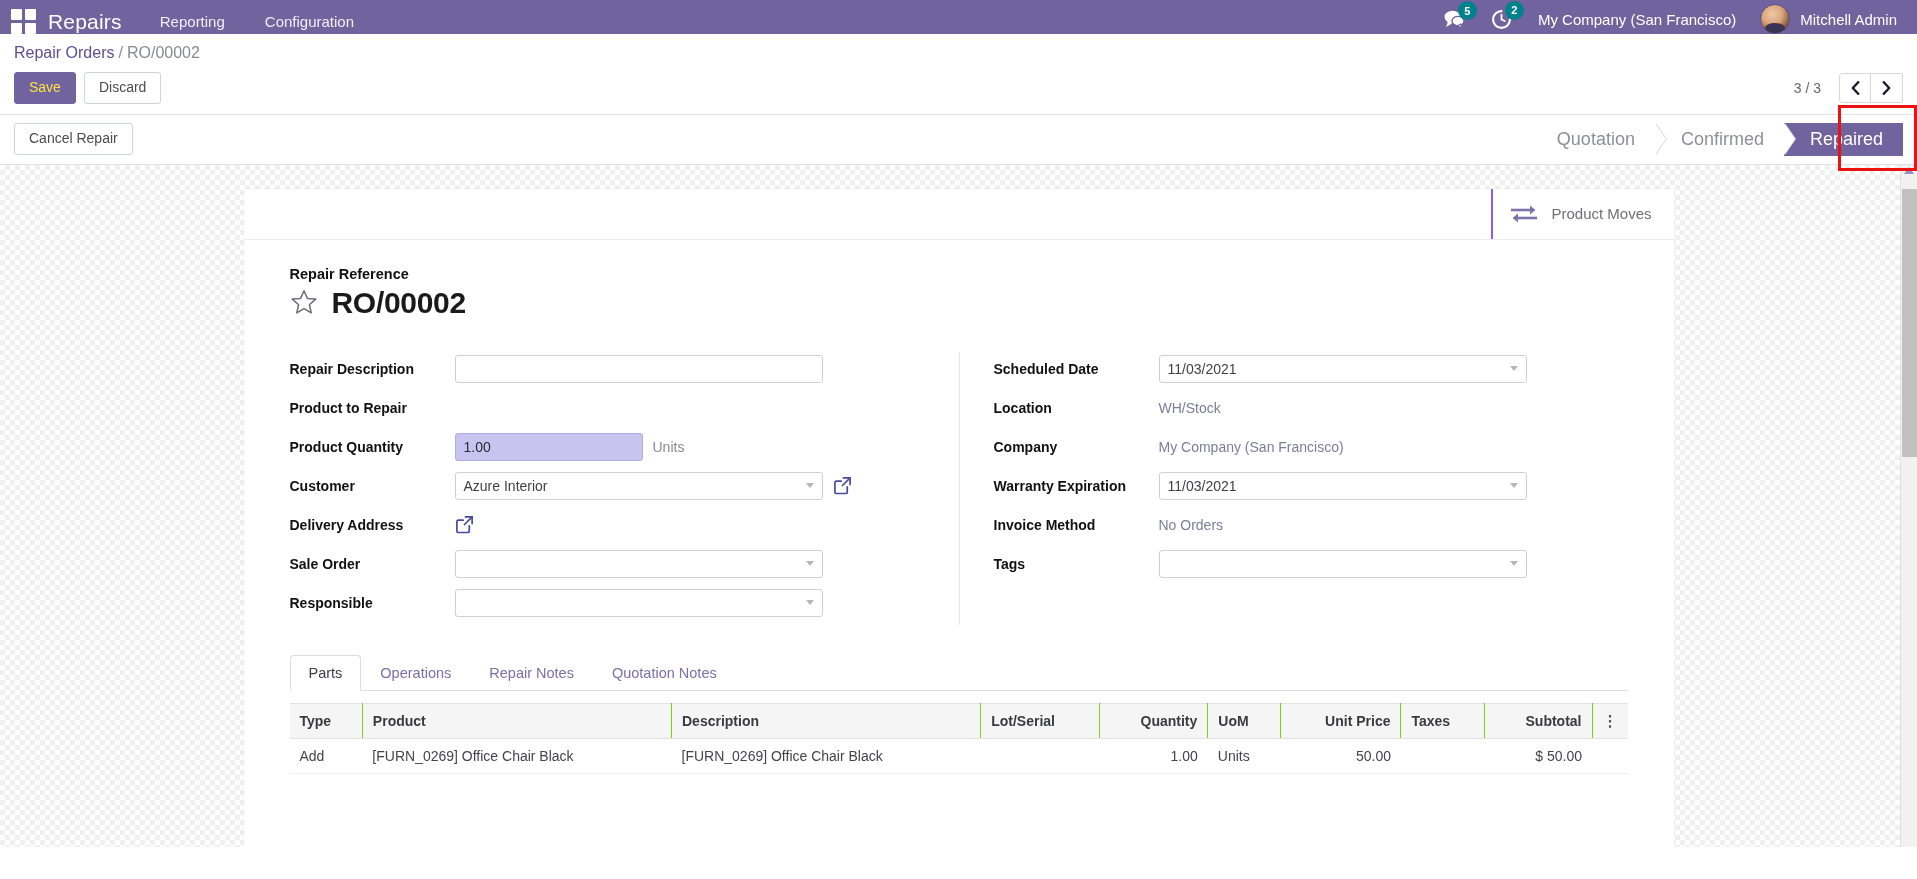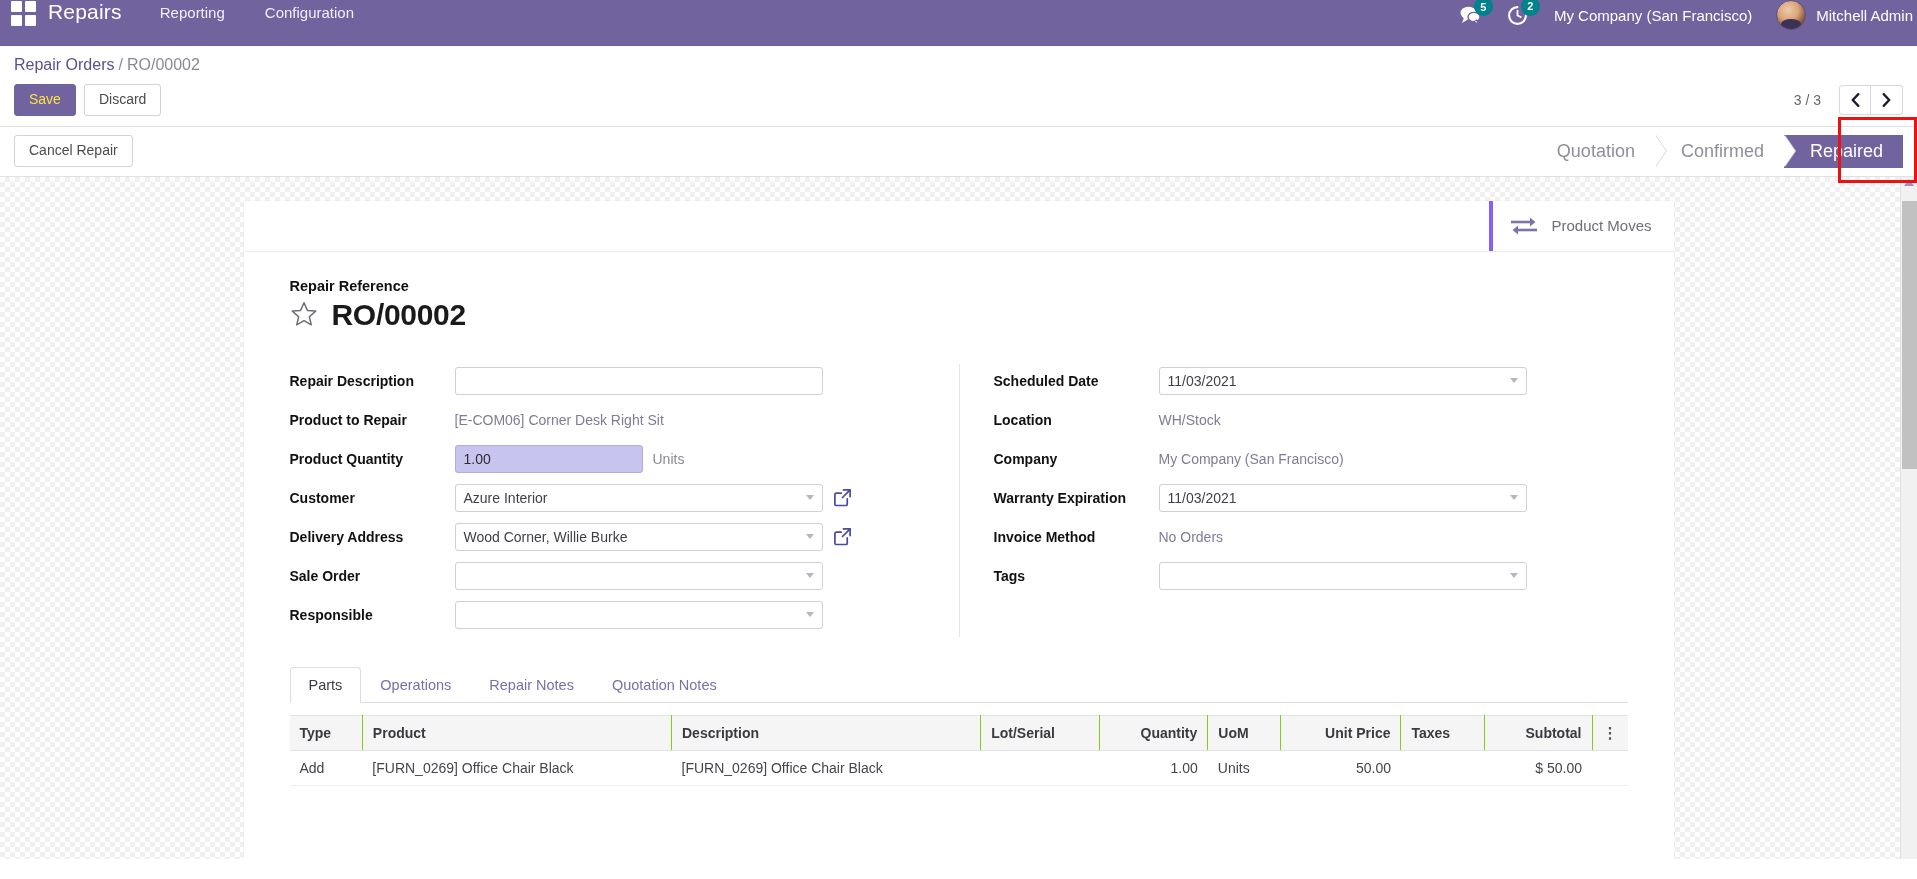--- a/index.html
+++ b/index.html
@@ -5,25 +5,25 @@
   * { box-sizing: border-box; margin: 0; padding: 0; }
   html, body {
     width: 1917px; height: 879px;
     font-family: "Liberation Sans", sans-serif;
     background: #ffffff;
     overflow: hidden;
   }
 
   
   .navbar {
-    height: 46px;
+    height: 34px;
     background: #71639e;
     display: flex;
-    align-items: flex-start;
-    padding: 0 4px 0 10px;
+    align-items: flex-end;
+    padding: 0 20px 0 10px;
     color: #ffffff;
     position: relative;
   }
   .apps-grid {
     width: 26px; height: 26px;
     display: grid;
     grid-template-columns: 11px 11px;
     grid-template-rows: 11px 11px;
     gap: 3px;
     align-content: center;
@@ -242,21 +242,21 @@
     box-shadow: 0 0 1px rgba(0,0,0,.15);
     position: relative;
   }
   .sheet-buttonbox {
     display: flex;
     justify-content: flex-end;
     border-bottom: 1px solid #ececec;
     padding: 0;
   }
   .smart-button {
-    border-left: 4px solid #8b5cf6;
+    border-left: 2px solid #8b5cf6;
     padding: 14px 22px 14px 16px;
     display: flex;
     align-items: center;
     gap: 12px;
     cursor: pointer;
     min-width: 175px;
   }
   .smart-button-label { font-size: 15px; color: #6e6e76; }
   .exchange-icon { display: block; }
 
@@ -533,23 +533,20 @@
 
           <div class="field-row">
             <div class="field-label">Repair Description</div>
             <div class="field-ctrl">
               <div class="input-box wide"></div>
             </div>
           </div>
 
           <div class="field-row">
             <div class="field-label">Product to Repair</div>
-            <div class="field-ctrl">
-              <span class="readonly-value">[E-COM06] Corner Desk Right Sit</span>
-            </div>
           </div>
 
           <div class="field-row">
             <div class="field-label">Product Quantity</div>
             <div class="field-ctrl">
               <div class="input-box selected">1.00</div>
               <span class="units-suffix">Units</span>
             </div>
           </div>
 
@@ -564,24 +561,20 @@
                 <path d="M11 2 H18 V9" fill="none" stroke="#4a4aa0" stroke-width="1.8" stroke-linecap="round" stroke-linejoin="round"></path>
                 <path d="M18 2 L10 10" fill="none" stroke="#4a4aa0" stroke-width="1.8" stroke-linecap="round"></path>
                 <path d="M15 11.5 V17 A1.4 1.4 0 0 1 13.6 18.4 H3.4 A1.4 1.4 0 0 1 2 17 V6.8 A1.4 1.4 0 0 1 3.4 5.4 H8.6" fill="none" stroke="#4a4aa0" stroke-width="1.8" stroke-linecap="round" stroke-linejoin="round"></path>
               </svg>
             </div>
           </div>
 
           <div class="field-row">
             <div class="field-label">Delivery Address</div>
             <div class="field-ctrl">
-              <div class="input-box wide">
-                <span>Wood Corner, Willie Burke</span>
-                <span class="caret"></span>
-              </div>
               <svg class="ext-link-icon" width="19" height="19" viewBox="0 0 20 20">
                 <path d="M11 2 H18 V9" fill="none" stroke="#4a4aa0" stroke-width="1.8" stroke-linecap="round" stroke-linejoin="round"></path>
                 <path d="M18 2 L10 10" fill="none" stroke="#4a4aa0" stroke-width="1.8" stroke-linecap="round"></path>
                 <path d="M15 11.5 V17 A1.4 1.4 0 0 1 13.6 18.4 H3.4 A1.4 1.4 0 0 1 2 17 V6.8 A1.4 1.4 0 0 1 3.4 5.4 H8.6" fill="none" stroke="#4a4aa0" stroke-width="1.8" stroke-linecap="round" stroke-linejoin="round"></path>
               </svg>
             </div>
           </div>
 
           <div class="field-row">
             <div class="field-label">Sale Order</div>

